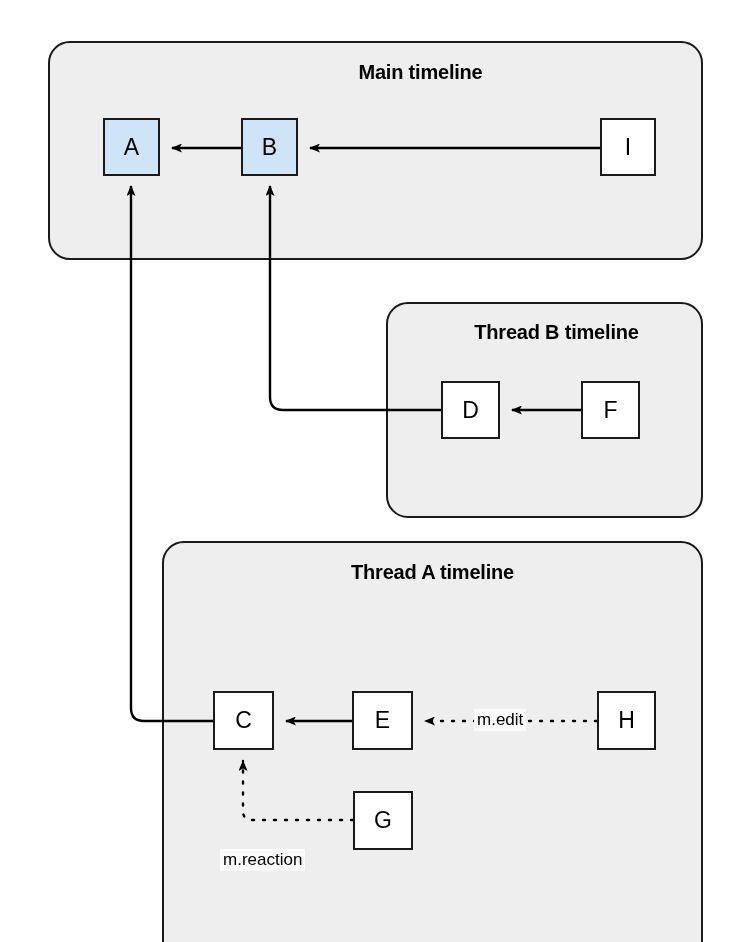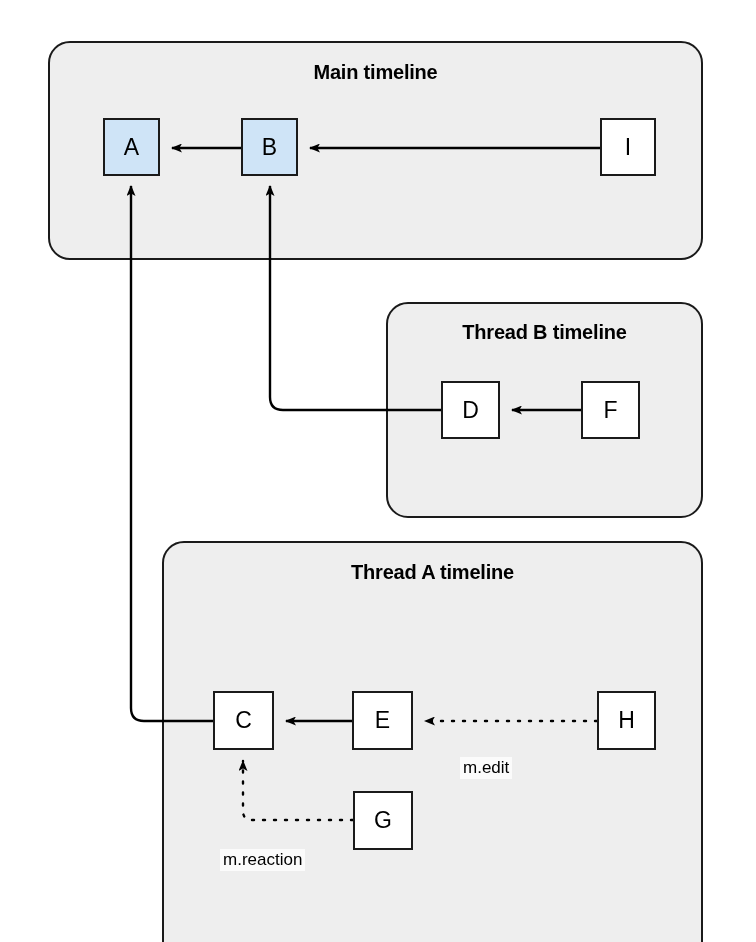--- a/index.html
+++ b/index.html
@@ -65,26 +65,26 @@
     white-space: nowrap;
     padding: 1px 3px;
     line-height: 1.15;
   }
 </style>
 </head>
 <body>
 
 <div id="canvas">
 
-  <div class="container-box" style="left:48px; top:41px; width:655px; height:219px;">
+  <div class="container-box" style="left:48px; top:41px; width:655px; height:219px;padding-left:45px;">
     <div class="container-title" style="top:18px;">Main timeline</div>
   </div>
 
   <div class="container-box" style="left:386px; top:302px; width:317px; height:216px;">
-    <div class="container-title" style="top:17px;">Thread B timeline</div>
+    <div class="container-title" style="top:17px;padding-left:12px;">Thread B timeline</div>
   </div>
 
   <div class="container-box" style="left:162px; top:541px; width:541px; height:432px;">
     <div class="container-title" style="top:18px;">Thread A timeline</div>
   </div>
 
   <svg id="diagram-svg" viewBox="0 0 756 942" xmlns="http://www.w3.org/2000/svg">
     <defs>
       <marker id="arrowhead" markerWidth="11" markerHeight="9" refX="10" refY="4.5" orient="auto" markerUnits="userSpaceOnUse">
         <path d="M0,0 L11,4.5 L0,9 L2.6,4.5 Z" fill="#000000"></path>
@@ -153,17 +153,17 @@
   </div>
 
   <div class="event-node" style="left:597px; top:691px; width:59px; height:59px;">
     <span>H</span>
   </div>
 
   <div class="event-node" style="left:353px; top:791px; width:60px; height:59px;">
     <span>G</span>
   </div>
 
-  <div class="edge-label" style="left:460px; top:709px;margin-top:48px;">m.edit</div>
+  <div class="edge-label" style="left:474px; top:709px;">m.edit</div>
 
   <div class="edge-label" style="left:220px; top:841px;margin-top:8px;">m.reaction</div>
 
 </div>
 
 </body></html>

